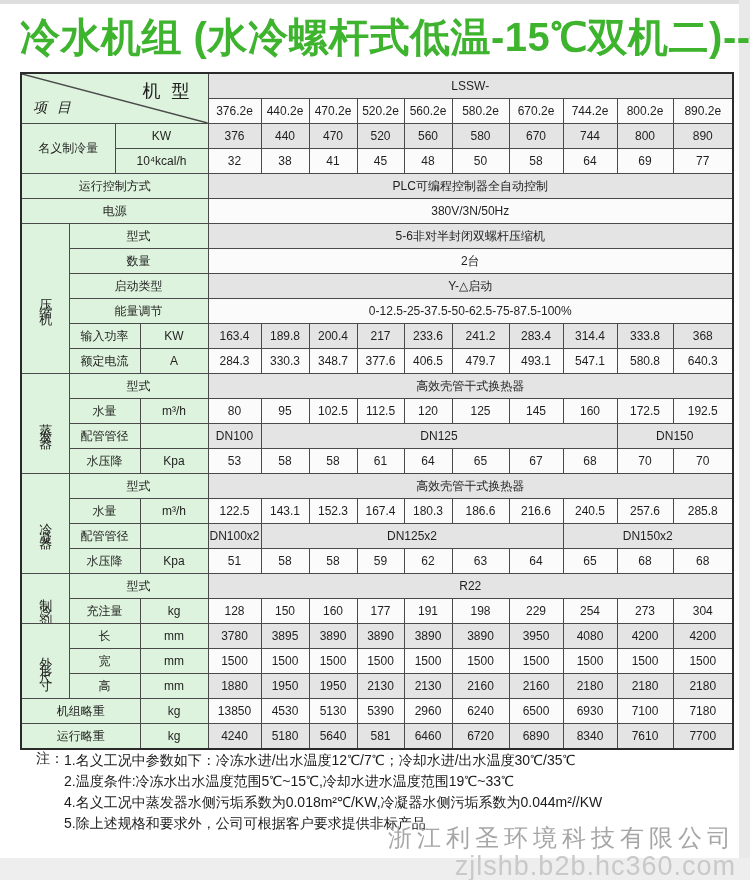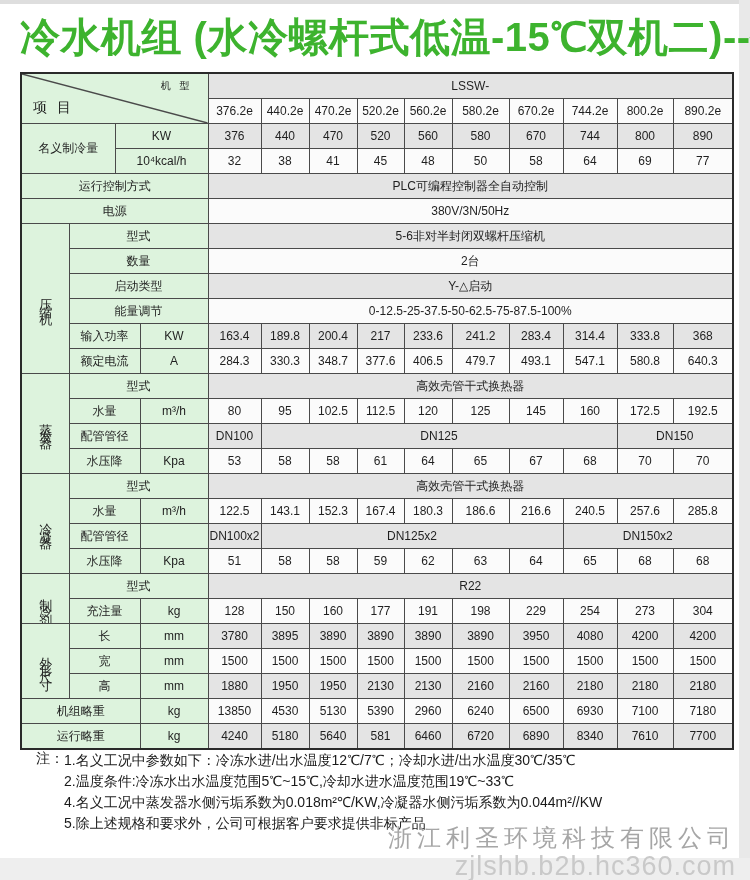--- a/index.html
+++ b/index.html
@@ -15,22 +15,22 @@
   table.spec td{border:1px solid #4a4a4a;height:24px;padding:0 1px;font-size:12px;text-align:center;
                 color:#1f1f1f;white-space:nowrap;overflow:hidden;}
   td.lab{background:#ddf3dd;font-size:13px;}
   tr.rg > td.v{background:#e4e4e4;}
   tr.rw > td.v{background:#fbfbfb;}
   td.full{font-size:13px;}
   .vert{writing-mode:vertical-lr;text-orientation:upright;margin:0 auto;letter-spacing:7px;
         font-size:13px;line-height:14px;}
   td.corner{position:relative;padding:0;}
   .diag{position:absolute;left:0;top:0;width:100%;height:100%;display:block;}
-  .c-item{position:absolute;left:11px;top:25px;font-size:14px;letter-spacing:3px;}
-  .c-model{position:absolute;right:15px;top:5px;font-size:10px;letter-spacing:3px;}
+  .c-item{position:absolute;left:11px;top:25px;font-size:14px;letter-spacing:3px;font-style:italic;}
+  .c-model{position:absolute;right:15px;top:5px;font-size:18px;letter-spacing:3px;}
   .notes{position:absolute;left:36px;top:750px;display:flex;font-size:14px;color:#1a1a1a;}
   .notes .np{white-space:nowrap;}
   .notes .nl > div{line-height:21px;white-space:nowrap;}
   .wm{position:absolute;right:14px;top:822px;text-align:right;z-index:2;}
   .wm-co{font-size:24px;color:#a6a6a6;letter-spacing:5px;white-space:nowrap;}
   .wm-url{font-size:27px;color:#c9c9c9;letter-spacing:1px;margin-top:-3px;white-space:nowrap;}
 </style>
 </head>
 <body>
 

